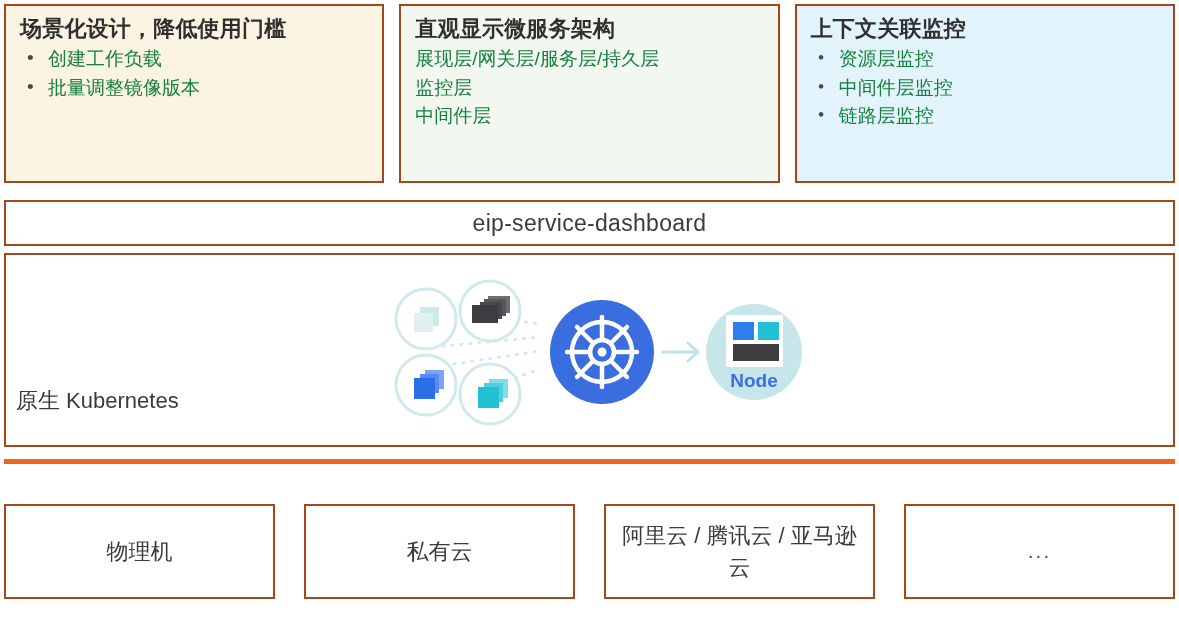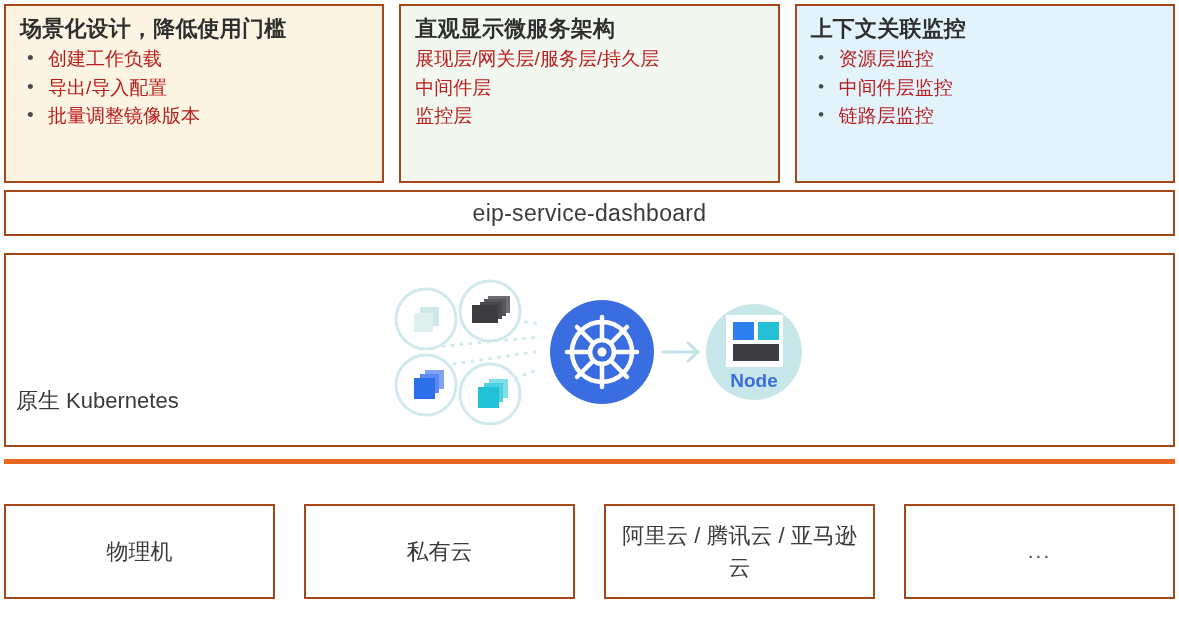--- a/index.html
+++ b/index.html
@@ -47,41 +47,41 @@
     letter-spacing: 0.2px;
   }
   .card-lines {
     margin: 0;
     padding: 0;
     list-style: none;
   }
   .card-lines li {
     font-size: 19px;
     line-height: 1.5;
-    color: #b91c1c;
+    color: #15803d;
     position: relative;
     padding-left: 0;
   }
   .card-lines.bulleted li {
     padding-left: 28px;
   }
   .card-lines.bulleted li::before {
     content: "•";
     position: absolute;
     left: 7px;
     top: -1px;
     color: #4a4a4a;
     font-size: 19px;
   }
 
   
   .dashboard-bar {
     position: absolute;
     left: 4px;
-    top: 190px;
+    top: 200px;
     width: 1171px;
     height: 46px;
     border: 2px solid #a4481a;
     box-sizing: border-box;
     background: #ffffff;
     display: flex;
     align-items: center;
     justify-content: center;
   }
   .dashboard-bar .label {
@@ -161,31 +161,30 @@
 </style>
 </head>
 <body>
 
 <div class="top-row">
 
   <div class="feature-card card-beige">
     <div class="card-title">场景化设计，降低使用门槛</div>
     <ul class="card-lines bulleted">
       <li>创建工作负载</li>
-      <li>导出/导入配置</li>
       <li>批量调整镜像版本</li>
     </ul>
   </div>
 
   <div class="feature-card card-green">
     <div class="card-title">直观显示微服务架构</div>
     <ul class="card-lines">
       <li>展现层/网关层/服务层/持久层</li>
+      <li>监控层</li>
       <li>中间件层</li>
-      <li>监控层</li>
     </ul>
   </div>
 
   <div class="feature-card card-blue">
     <div class="card-title">上下文关联监控</div>
     <ul class="card-lines bulleted">
       <li>资源层监控</li>
       <li>中间件层监控</li>
       <li>链路层监控</li>
     </ul>

